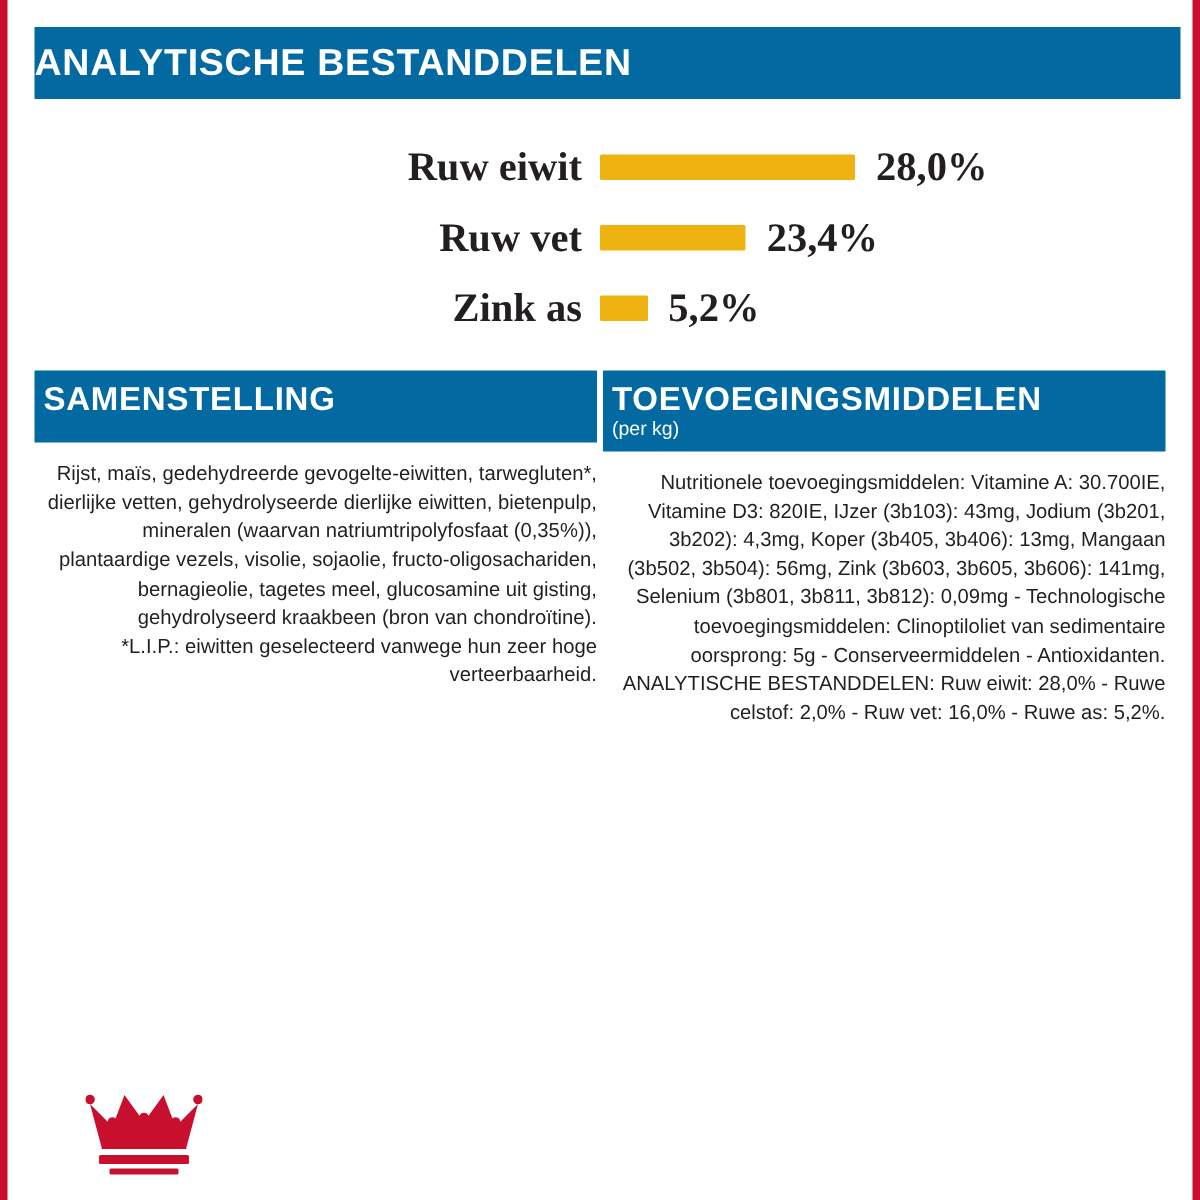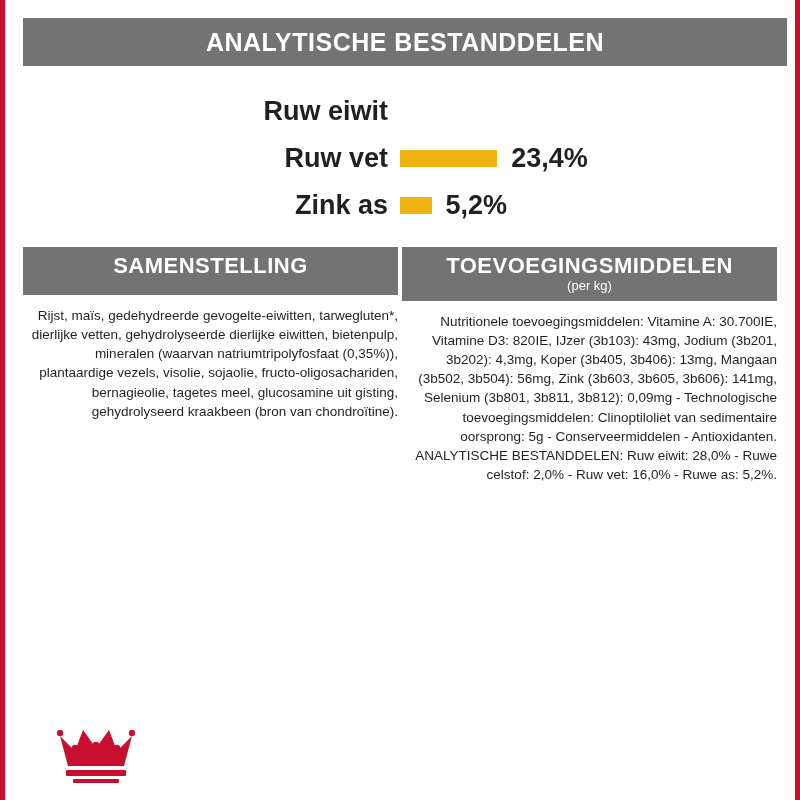--- a/index.html
+++ b/index.html
@@ -28,40 +28,41 @@
 
   .inner {
     position: absolute;
     left: 18px;
     top: 18px;
     width: 764px;
   }
 
   
   .banner {
-    background: #737373;
+    background: #0369a1;
     color: #ffffff;
-    text-align: center;
+    text-align: left;
     font-weight: bold;
     letter-spacing: 0.5px;
     text-transform: uppercase;
     box-sizing: border-box;
   }
 
   .banner-main {
     height: 48px;
     line-height: 48px;
     font-size: 25px;
     width: 764px;
   }
 
   
   .analytics {
     margin-top: 22px;
     width: 764px;
+    font-family: Liberation Serif, serif;
   }
   .bar-row {
     display: flex;
     align-items: center;
     height: 47px;
   }
   .bar-label {
     width: 377px;
     text-align: right;
     padding-right: 12px;
@@ -150,20 +151,24 @@
 
 <div class="page">
   <div class="inner">
 
     <div class="banner banner-main">ANALYTISCHE BESTANDDELEN</div>
 
     <div class="analytics">
 
       <div class="bar-row">
         <div class="bar-label">Ruw eiwit</div>
+        <div class="bar-wrap">
+          <div class="bar" style="width: 170px;"></div>
+          <div class="bar-value">28,0%</div>
+        </div>
       </div>
 
       <div class="bar-row">
         <div class="bar-label">Ruw vet</div>
         <div class="bar-wrap">
           <div class="bar" style="width: 97.1429px;"></div>
           <div class="bar-value">23,4%</div>
         </div>
       </div>
 
@@ -177,20 +182,21 @@
 
 
     </div>
 
     <div class="columns">
 
       <div class="col">
         <div class="banner banner-sub">SAMENSTELLING</div>
         <div class="col-body">
           <p>Rijst, maïs, gedehydreerde gevogelte-eiwitten, tarwegluten*, dierlijke vetten, gehydrolyseerde dierlijke eiwitten, bietenpulp, mineralen (waarvan natriumtripolyfosfaat (0,35%)), plantaardige vezels, visolie, sojaolie, fructo-oligosachariden, bernagieolie, tagetes meel, glucosamine uit gisting, gehydrolyseerd kraakbeen (bron van chondroïtine).</p>
+          <p>*L.I.P.: eiwitten geselecteerd vanwege hun zeer hoge verteerbaarheid.</p>
         </div>
       </div>
 
       <div class="col">
         <div class="banner banner-sub">
           <span>TOEVOEGINGSMIDDELEN</span>
           <span class="sub-note">(per kg)</span>
         </div>
         <div class="col-body">
           <p>Nutritionele toevoegingsmiddelen: Vitamine A: 30.700IE, Vitamine D3: 820IE, IJzer (3b103): 43mg, Jodium (3b201, 3b202): 4,3mg, Koper (3b405, 3b406): 13mg, Mangaan (3b502, 3b504): 56mg, Zink (3b603, 3b605, 3b606): 141mg, Selenium (3b801, 3b811, 3b812): 0,09mg - Technologische toevoegingsmiddelen: Clinoptiloliet van sedimentaire oorsprong: 5g - Conserveermiddelen - Antioxidanten. ANALYTISCHE BESTANDDELEN: Ruw eiwit: 28,0% - Ruwe celstof: 2,0% - Ruw vet: 16,0% - Ruwe as: 5,2%.</p>

